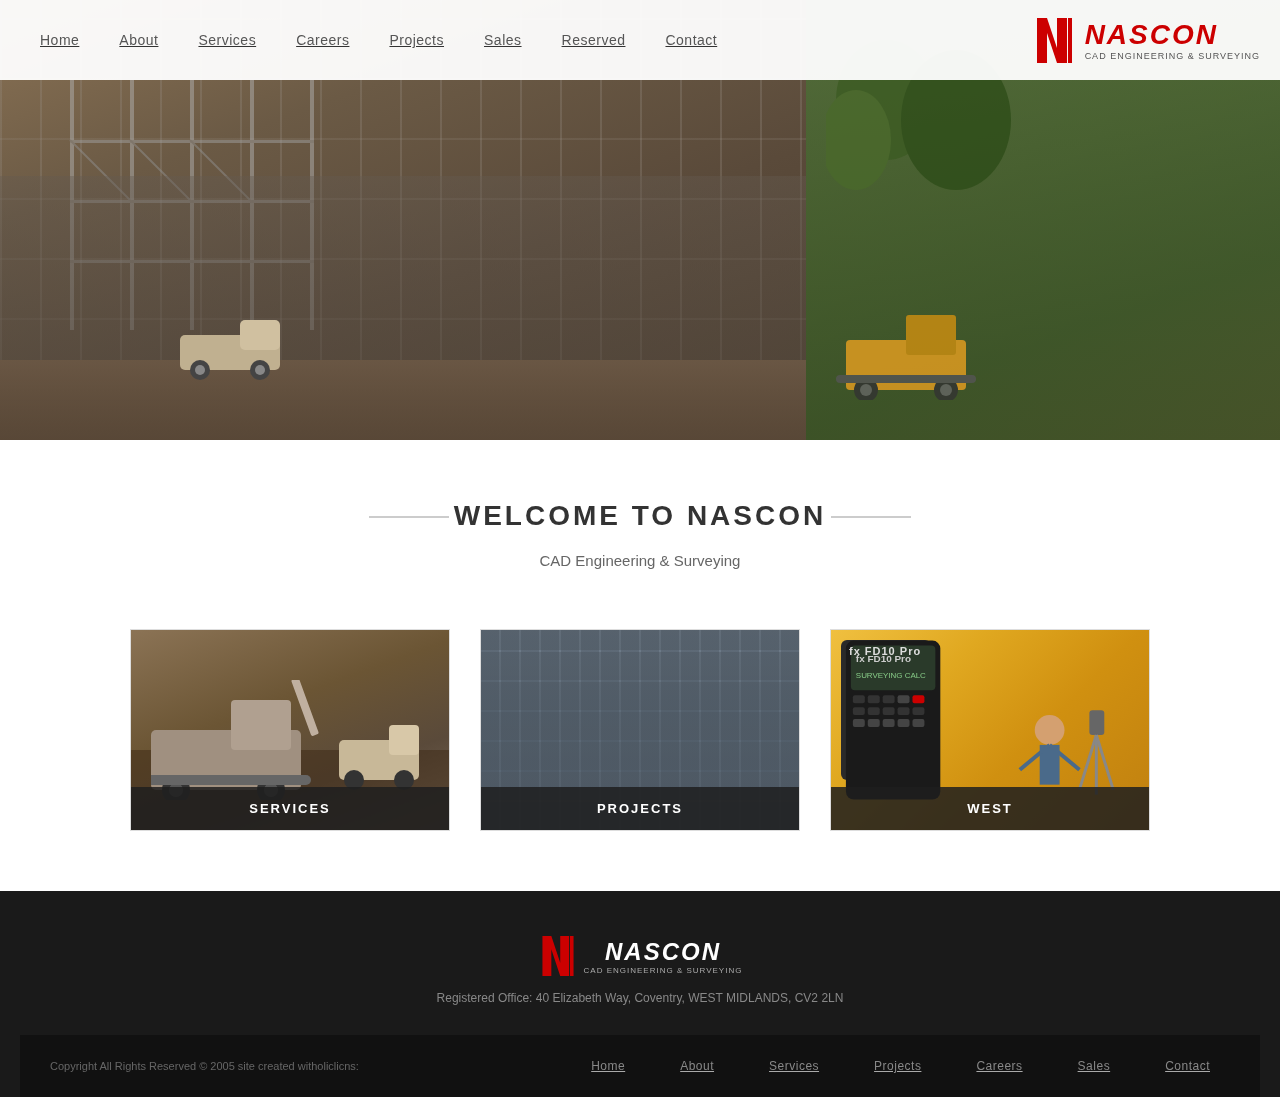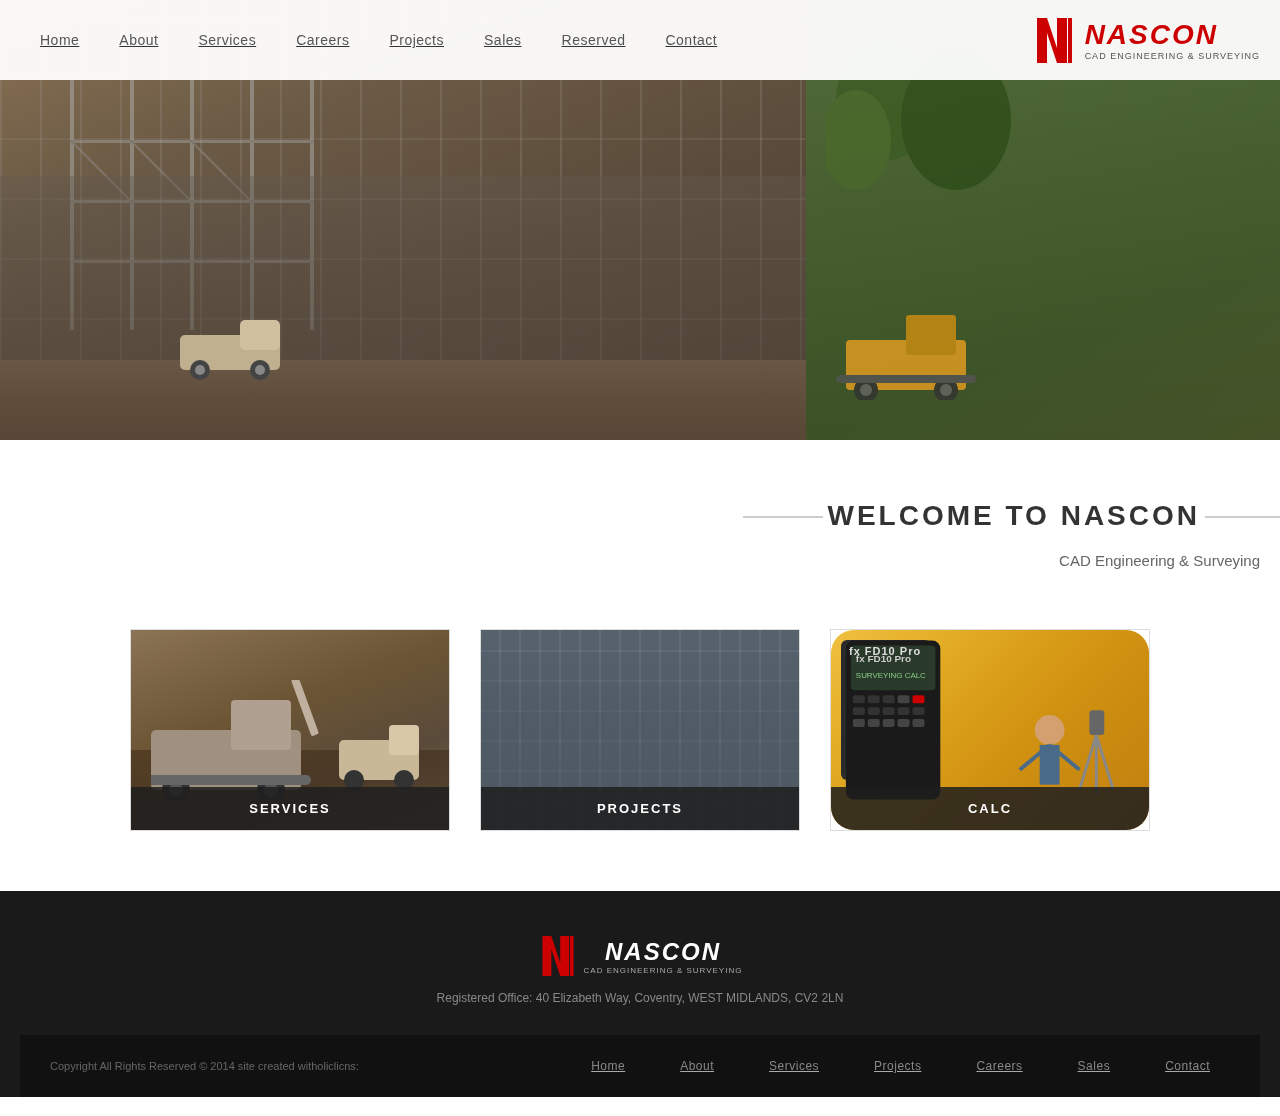--- a/index.html
+++ b/index.html
@@ -109,21 +109,21 @@
     .hero-right::before {
       content: '';
       position: absolute;
       inset: 0;
       background: linear-gradient(180deg, rgba(80,100,60,0.6), rgba(60,80,40,0.8));
     }
 
     
     .welcome-section {
       padding: 60px 20px 40px;
-      text-align: right;
+      text-align: center;
     }
     .welcome-title {
       font-size: 28px;
       font-weight: bold;
       color: #333;
       letter-spacing: 3px;
       position: relative;
       display: inline-block;
       padding: 0 60px;
     }
@@ -164,21 +164,20 @@
       overflow: hidden;
     }
     .card-image-services {
       background: linear-gradient(160deg, #8b7355 0%, #6b5534 40%, #5a4a3a 70%, #7a6a5a 100%);
     }
     .card-image-projects {
       background: linear-gradient(180deg, #7a8a9a 0%, #5a6a7a 40%, #4a5a6a 100%);
     }
     .card-image-shop {
       background: linear-gradient(135deg, #f0c040 0%, #e0a820 30%, #d09010 60%, #c08010 100%);
-      border-radius: 23px;
     }
     
     .card-image-services::before {
       content: '';
       position: absolute;
       bottom: 0; left: 0; right: 0;
       height: 40%;
       background: rgba(60,40,20,0.5);
     }
     
@@ -427,41 +426,41 @@
         <circle cx="220" cy="100" r="15" fill="#d4a070"></circle>
         <rect x="210" y="115" width="20" height="40" fill="#4a6a8a"></rect>
         <line x1="220" y1="115" x2="190" y2="140" stroke="#4a6a8a" stroke-width="4"></line>
         <line x1="220" y1="115" x2="250" y2="140" stroke="#4a6a8a" stroke-width="4"></line>
 
         <rect x="260" y="80" width="15" height="25" rx="3" fill="#666"></rect>
         <line x1="267" y1="105" x2="250" y2="160" stroke="#888" stroke-width="3"></line>
         <line x1="267" y1="105" x2="267" y2="165" stroke="#888" stroke-width="3"></line>
         <line x1="267" y1="105" x2="284" y2="160" stroke="#888" stroke-width="3"></line>
       </svg>
-      <div class="card-label">CALC</div>
+      <div class="card-label">WEST</div>
     </div>
   </div>
 </div>
 
 <footer>
   <div class="footer-logo">
     <div class="footer-logo-icon">
       <svg width="40" height="50" viewBox="0 0 45 55">
         <polygon points="5,50 5,5 15,5 25,35 25,5 35,5 35,50 25,50 15,20 15,50" fill="#cc0000"></polygon>
         <rect x="36" y="5" width="4" height="45" fill="#cc0000"></rect>
       </svg>
       <div>
         <div class="footer-logo-nascon">NASCON</div>
         <div class="footer-logo-sub">CAD Engineering &amp; Surveying</div>
       </div>
     </div>
     <p class="footer-address">Registered Office: 40 Elizabeth Way, Coventry, WEST MIDLANDS, CV2 2LN</p>
   </div>
   <div class="footer-bottom">
-    <span class="footer-copyright">Copyright All Rights Reserved © 2014   site created witholiclicns:</span>
+    <span class="footer-copyright">Copyright All Rights Reserved © 2005   site created witholiclicns:</span>
     <nav class="footer-bottom-nav">
       <a href="#">Home</a>
       <a href="#">About</a>
       <a href="#">Services</a>
       <a href="#">Projects</a>
       <a href="#">Careers</a>
       <a href="#">Sales</a>
       <a href="#">Contact</a>
     </nav>
   </div>

